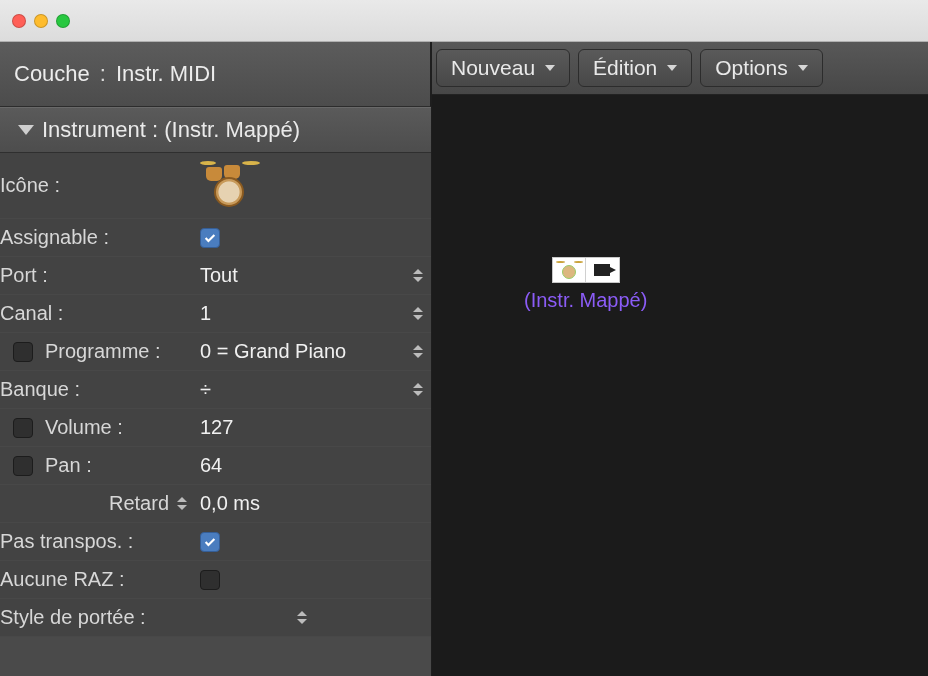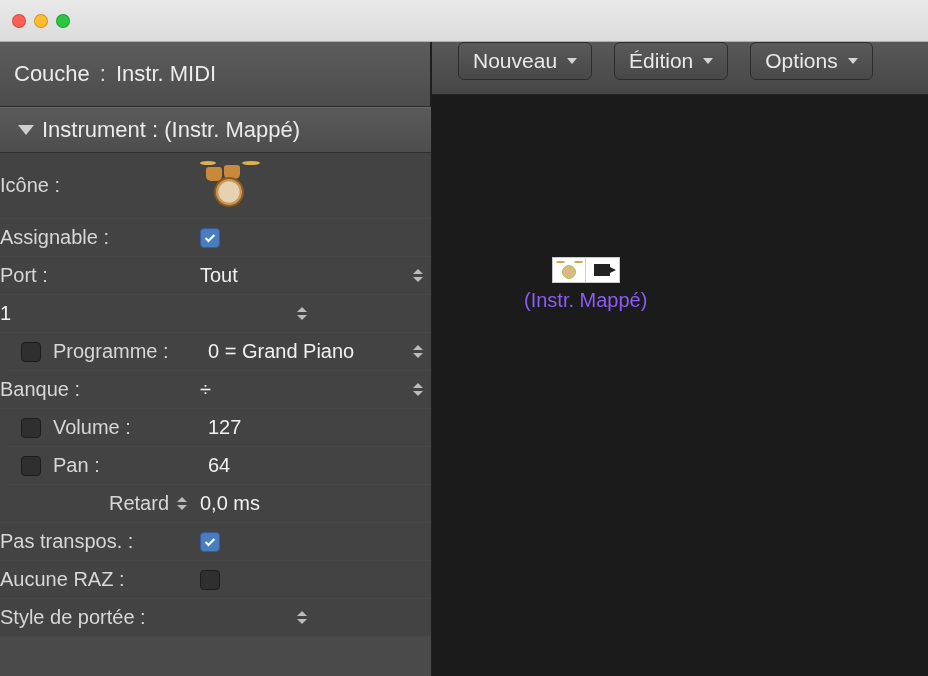--- a/index.html
+++ b/index.html
@@ -88,21 +88,21 @@
   .stepper::after  { content:""; width:0;height:0;border-left:5px solid transparent;border-right:5px solid transparent;border-top:5px solid #bcbcbc;}
 
   .checkbox {
     width: 20px; height: 20px; border-radius: 4px;
     background: #2f2f2f; border: 1px solid #1c1c1c;
     display: inline-flex; align-items: center; justify-content: center;
   }
   .checkbox.checked { background: #4a7dbf; border-color:#355e96; }
   .checkbox.checked svg { width: 14px; height: 14px; }
   .check-path { stroke: #fff; stroke-width: 2.4; fill: none; }
-  .row.haslead { grid-template-columns: 45px 155px 1fr 24px; margin-left: 8px; }
+  .row.haslead { grid-template-columns: 45px 155px 1fr 24px; }
   .leadcb { display:flex; justify-content:center; }
 
   .small-step {
     width: 13px; height: 20px; display: inline-flex; flex-direction: column; justify-content: center; margin-left:4px;
   }
   .small-step::before { content:""; width:0;height:0;border-left:5px solid transparent;border-right:5px solid transparent;border-bottom:5px solid #bcbcbc; margin-bottom:3px;}
   .small-step::after  { content:""; width:0;height:0;border-left:5px solid transparent;border-right:5px solid transparent;border-top:5px solid #bcbcbc;}
 
   .drum-icon { display:inline-block; position:relative; width:60px; height:46px;}
   .drum-icon .bass{position:absolute;left:14px;top:14px;width:30px;height:30px;border-radius:50%;background:radial-gradient(circle,#e6d2b1 55%,#c89a5a 60%);border:2px solid #8a5a20;}
@@ -114,23 +114,23 @@
   .canvas {
     flex: 1;
     background: #1b1b1b;
     position: relative;
   }
   .toolbar {
     height: 53px;
     background: linear-gradient(#585858, #474747);
     border-bottom: 1px solid #222;
     display: flex;
-    align-items: flex-start;
-    padding-left: 26px;
-    gap: 16px;
+    align-items: center;
+    padding-left: 4px;
+    gap: 2px;
   }
   .menu-btn {
     height: 38px;
     padding: 0 14px;
     border: 1px solid #2c2c2c;
     background: linear-gradient(#5a5a5a,#484848);
     color: #e9e9e9;
     font-size: 21px;
     display: inline-flex; align-items: center; gap: 10px;
     border-radius: 6px;
@@ -205,20 +205,21 @@
 
       <div class="row">
         <span class="label">Port :</span>
         <span class="value">Tout</span>
         <span class="cell3">
             <span class="stepper"></span>
           </span>
       </div>
 
       <div class="row">
+        <span class="label">Canal :</span>
         <span class="value">1</span>
         <span class="cell3">
             <span class="stepper"></span>
           </span>
       </div>
 
       <div class="row haslead">
         <span class="leadcb">
             <span class="checkbox"></span>
           </span>

